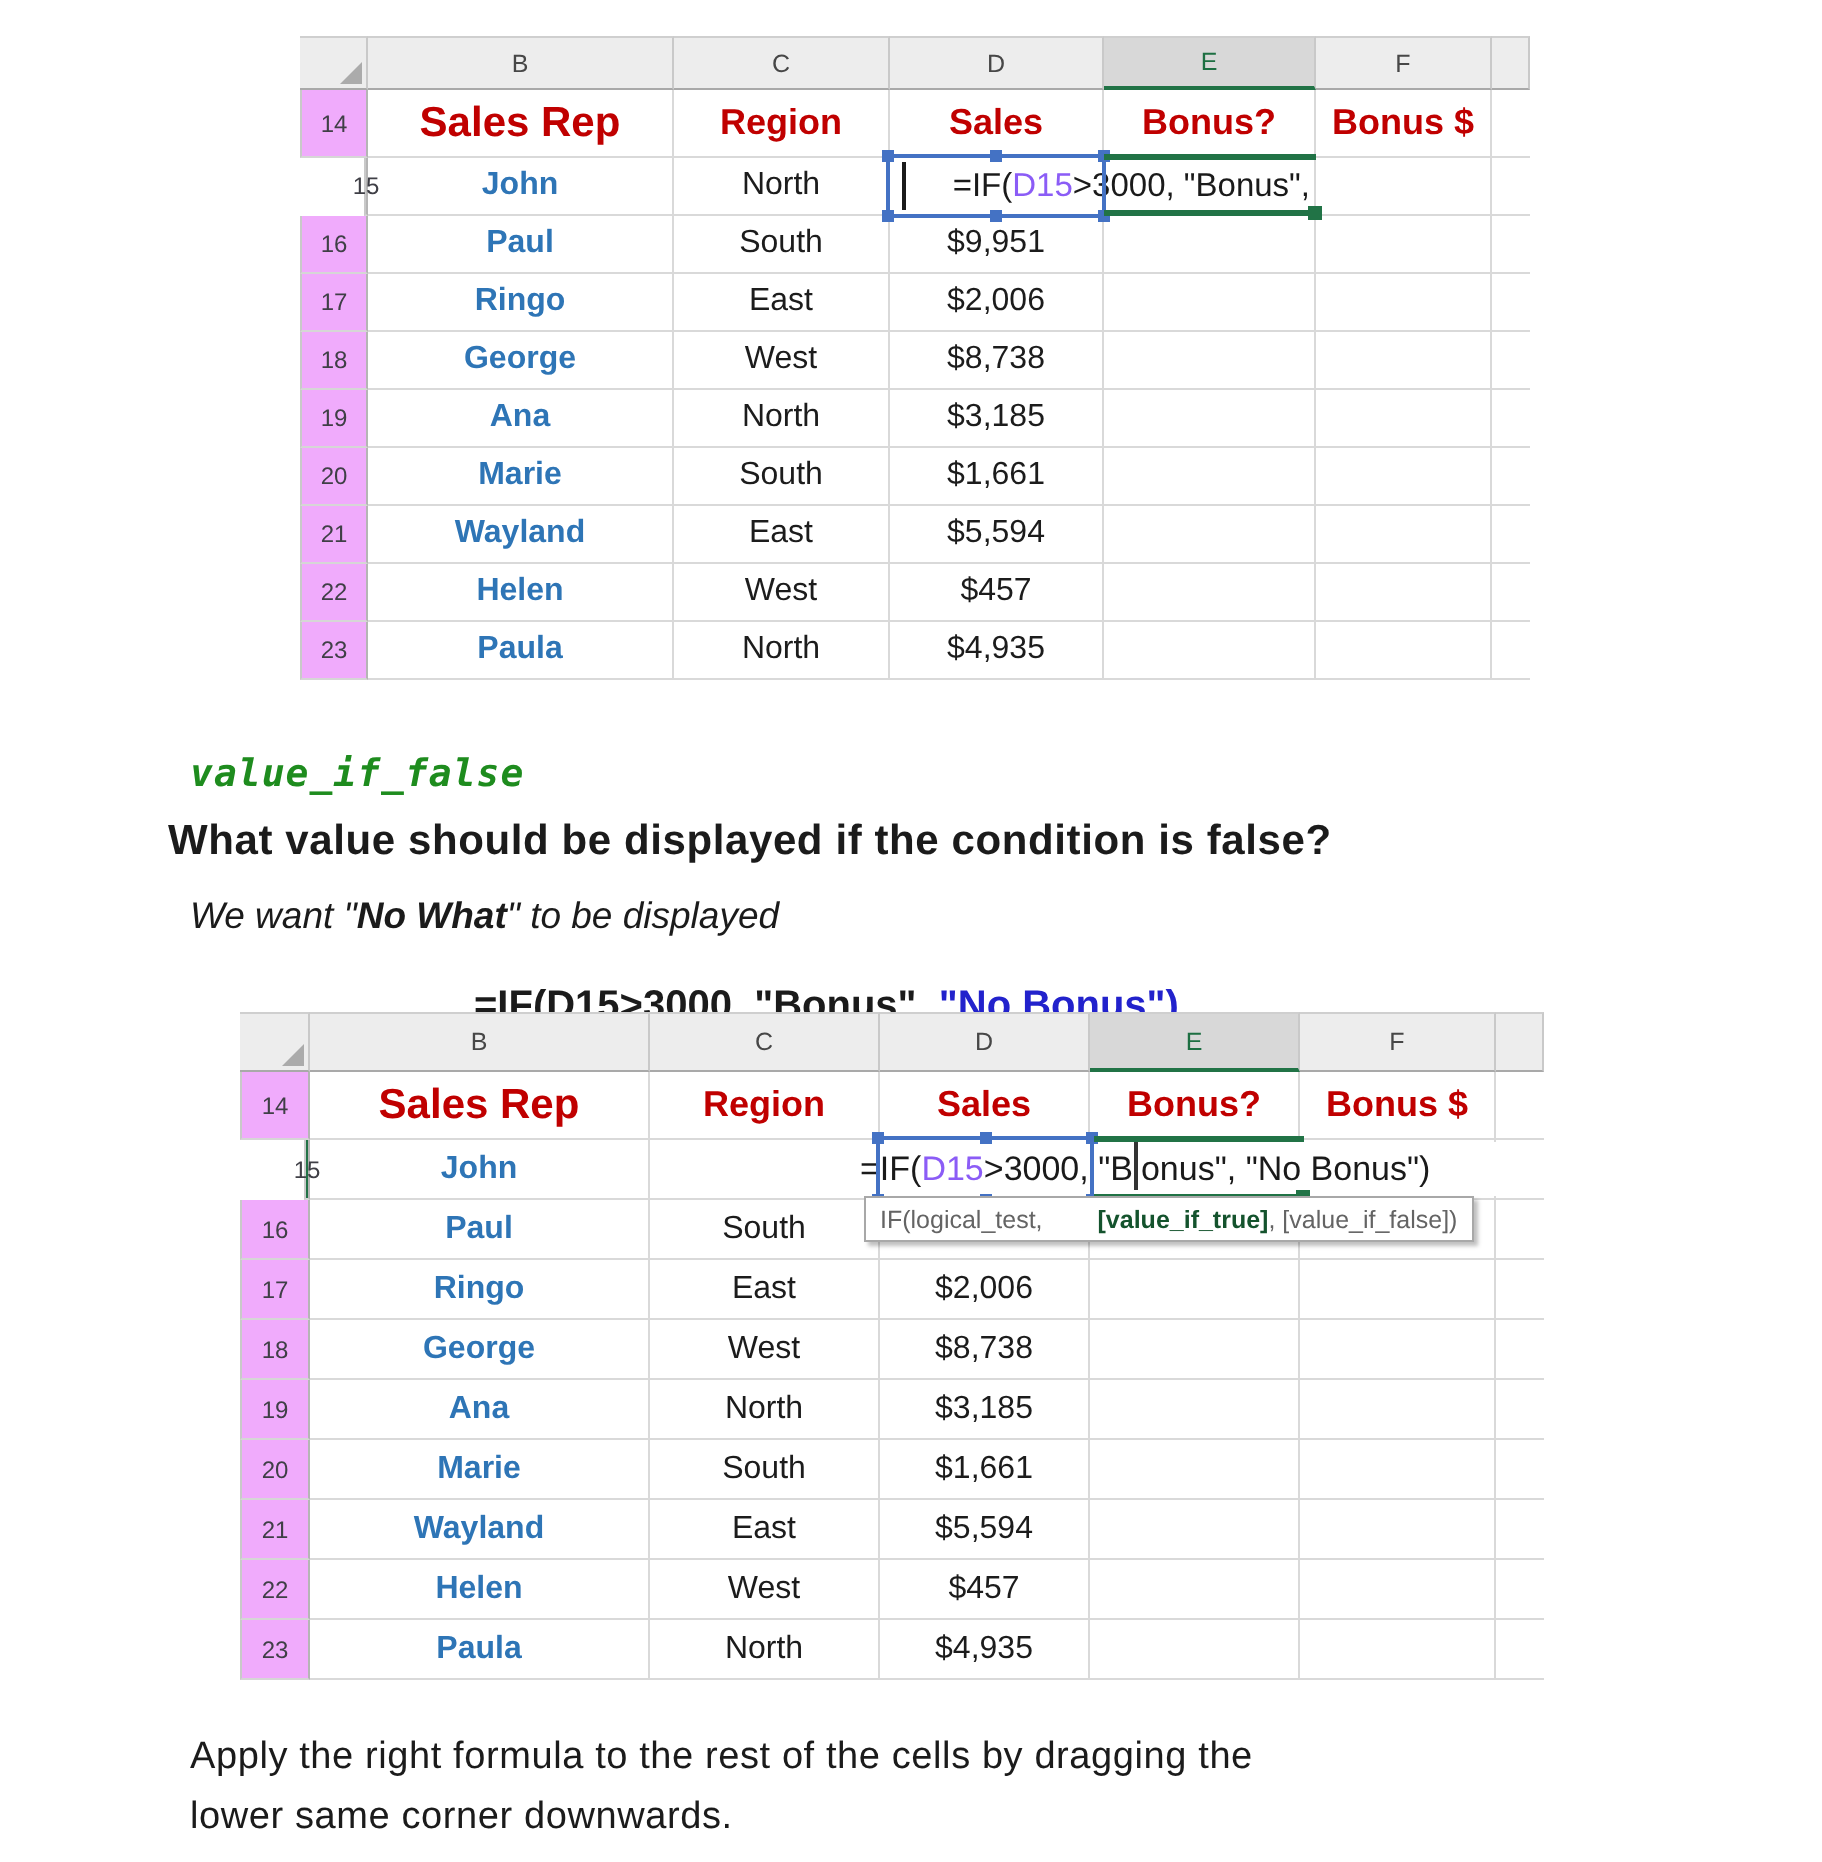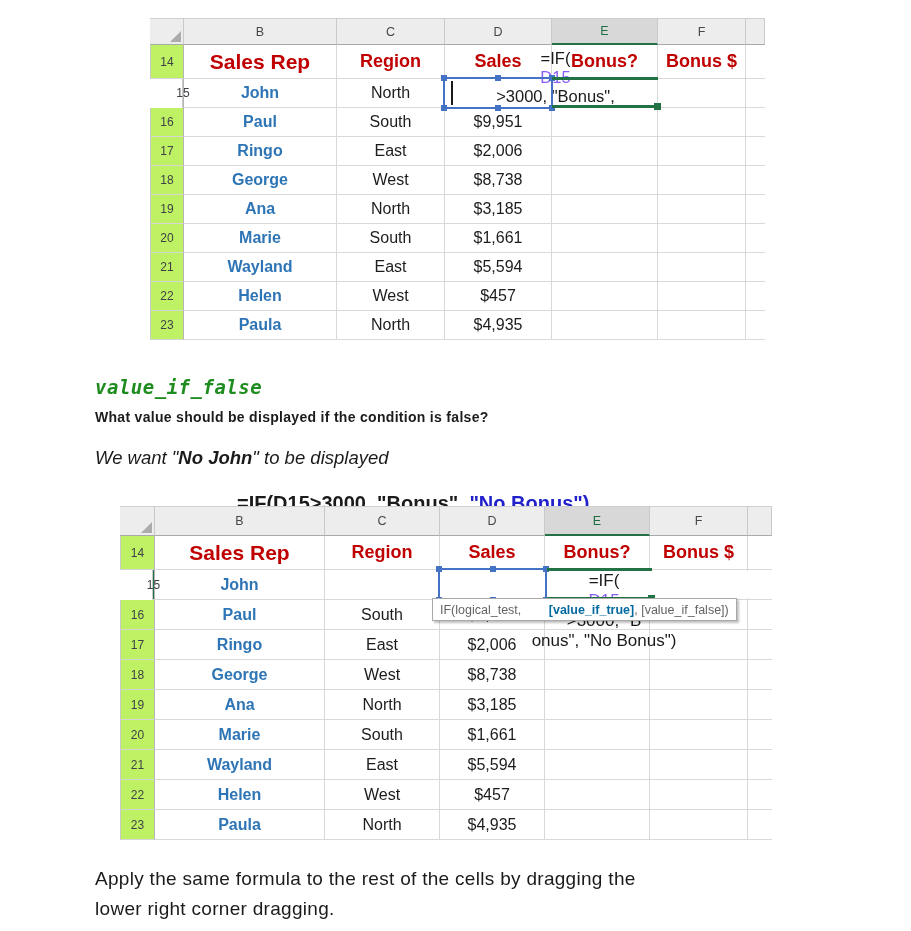--- a/index.html
+++ b/index.html
@@ -17,21 +17,21 @@
   .s1 .dr { height:29px; }   .s2 .dr { height:30px; }
 
   .ch { background:#EDEDED; border-top:1px solid #CFCFCF; border-right:1px solid #C9C9C9;
         border-bottom:1px solid #A9A9A9; color:#474747; font-size:12.5px;
         display:flex; align-items:center; justify-content:center; }
   .ch.sel { background:#D8D8D8; border-bottom:2.5px solid #217346; color:#1D6F42; }
   .corner { position:relative; }
   .corner::after { content:""; position:absolute; right:2px; bottom:2px;
         border-left:11px solid transparent; border-bottom:11px solid #ABABAB; }
 
-  .rh { background:#bef264; border-left:1px solid #C9C9C9; border-right:1px solid #B5B5B5;
+  .rh { background:#f0abfc; border-left:1px solid #C9C9C9; border-right:1px solid #B5B5B5;
         border-bottom:1px solid #D6D6D6; color:#3F3F46; font-size:12px;
         display:flex; align-items:center; justify-content:center; }
   .rh.active { box-shadow: inset -3px 0 0 #217346; margin-left: 32px; }
 
   .c { border-right:1px solid #D9D9D9; border-bottom:1px solid #D9D9D9;
        display:flex; align-items:center; justify-content:center;
        font-size:16px; color:#1c1c1c; overflow:visible; white-space:nowrap; }
   .c.sp { border-right:none; }
   .name { color:#2E75B6;font-weight:bold; }
   .hdr { color:#C00000; font-weight:bold; font-size:18px; }
@@ -40,40 +40,40 @@
   
   .refbox { position:absolute; border:2px solid #4472C4; z-index:3; }
   .refbox .h { position:absolute; width:6px; height:6px; background:#4472C4; }
   .h.tl { left:-4px; top:-4px; } .h.tm { left:calc(50% - 3px); top:-4px; } .h.tr { right:-4px; top:-4px; }
   .h.bl { left:-4px; bottom:-4px; } .h.bm { left:calc(50% - 3px); bottom:-4px; } .h.br { right:-4px; bottom:-4px; }
 
   .gline { position:absolute; height:3px; background:#217346; z-index:3; }
   .gfill { position:absolute; width:7px; height:7px; background:#217346; z-index:4; }
 
   .fstrip { position:absolute; display:flex; align-items:center; white-space:pre;
-            color:#1a1a1a; z-index:2;flex-direction:column; }
+            color:#1a1a1a; z-index:2; }
   .f1 { left:306px; top:62px; width:199px; height:26px; justify-content:flex-end; font-size:16.5px; }
   .f2 { left:302px; top:65px; width:356px; height:27px; background:#fff; padding-left:8px; font-size:17px; }
   .ref { color:#8b5cf6; }
   .cursorbar { position:absolute; width:2px; background:#1a1a1a; z-index:4; }
   .icursor { display:inline-block; width:2px; height:27px; background:#333; margin:0 1px;
              position:relative; top:-3px; }
 
   .tip { position:absolute; left:312px; top:92px; height:23px; padding:0 7px; background:#fff;
          border:1px solid #A8A8A8; box-shadow:2px 2px 2px rgba(0,0,0,0.25);
          font-size:12.5px; color:#646464; display:flex; align-items:center;
          white-space:pre; z-index:6; }
-  .tip b { color:#0369a1;padding-left:24px; }
+  .tip b { color:#14532d;padding-left:24px; }
 
   
   .txt { position:absolute; color:#1b1b1b;margin-top:14px; }
   .t-heading { left:95px; top:362px; font-family:"DejaVu Sans Mono", monospace;
                font-size:19px; font-weight:bold; font-style:italic; color:#1E8C1E;
                letter-spacing:0.5px; }
-  .t-question { left:95px; top:395px; font-size:14px; font-weight:bold; letter-spacing:0.3px; }
+  .t-question { left:84px; top:395px; font-size:21px; font-weight:bold; letter-spacing:0.3px; }
   .t-note { left:95px; top:433px; font-size:18.5px; font-style:italic; white-space:pre; }
   .t-formula { left:237px; top:478px; font-size:20px; font-weight:bold; white-space:pre; }
   .t-formula .blue { color:#2222CC; }
   .t-footer { left:95px; top:850px; width:700px; font-size:19px; line-height:30px;
               letter-spacing:0.3px; }
 </style>
 </head>
 <body>
 
 <div class="page">
@@ -190,21 +190,21 @@
     </div>
     <div class="gline" style="left:402px; top:59px; width:106px;"></div>
     <div class="gline" style="left:402px; top:87px; width:106px;"></div>
     <div class="gfill" style="left:504px; top:85px;"></div>
     <div class="cursorbar" style="left:301px; top:63px; height:24px;"></div>
     <div class="fstrip f1"><span>=IF(</span><span class="ref">D15</span><span>&gt;3000, "Bonus",</span></div>
   </div>
 
   <div class="txt t-heading">value_if_false</div>
   <div class="txt t-question">What value should be displayed if the condition is false?</div>
-  <div class="txt t-note"><span>We want "</span><b>No John</b><span>" to be displayed</span></div>
+  <div class="txt t-note"><span>We want "</span><b>No What</b><span>" to be displayed</span></div>
   <div class="txt t-formula"><span>=IF(D15&gt;3000, "Bonus", </span><span class="blue">"No Bonus")</span></div>
 
   <div class="sheet s2" style="left:120px; top:506px; width:652px;">
     <div class="row hrow">
       <div class="ch corner"></div>
       <div class="ch">B</div>
       <div class="ch">C</div>
       <div class="ch">D</div>
       <div class="ch sel">E</div>
       <div class="ch">F</div>
@@ -311,17 +311,17 @@
       <span class="h bm"></span>
       <span class="h br"></span>
     </div>
     <div class="gline" style="left:427px; top:62px; width:105px;"></div>
     <div class="gline" style="left:427px; top:91px; width:105px;"></div>
     <div class="gfill" style="left:528px; top:89px;"></div>
     <div class="tip"><span>IF(logical_test, </span><b>[value_if_true]</b><span>, [value_if_false])</span></div>
   </div>
 
   <div class="txt t-footer">
-    <div>Apply the same formula to the rest of the cells by dragging the</div>
-    <div>lower right corner dragging.</div>
+    <div>Apply the right formula to the rest of the cells by dragging the</div>
+    <div>lower same corner downwards.</div>
   </div>
 
 </div>
 
 </body></html>

